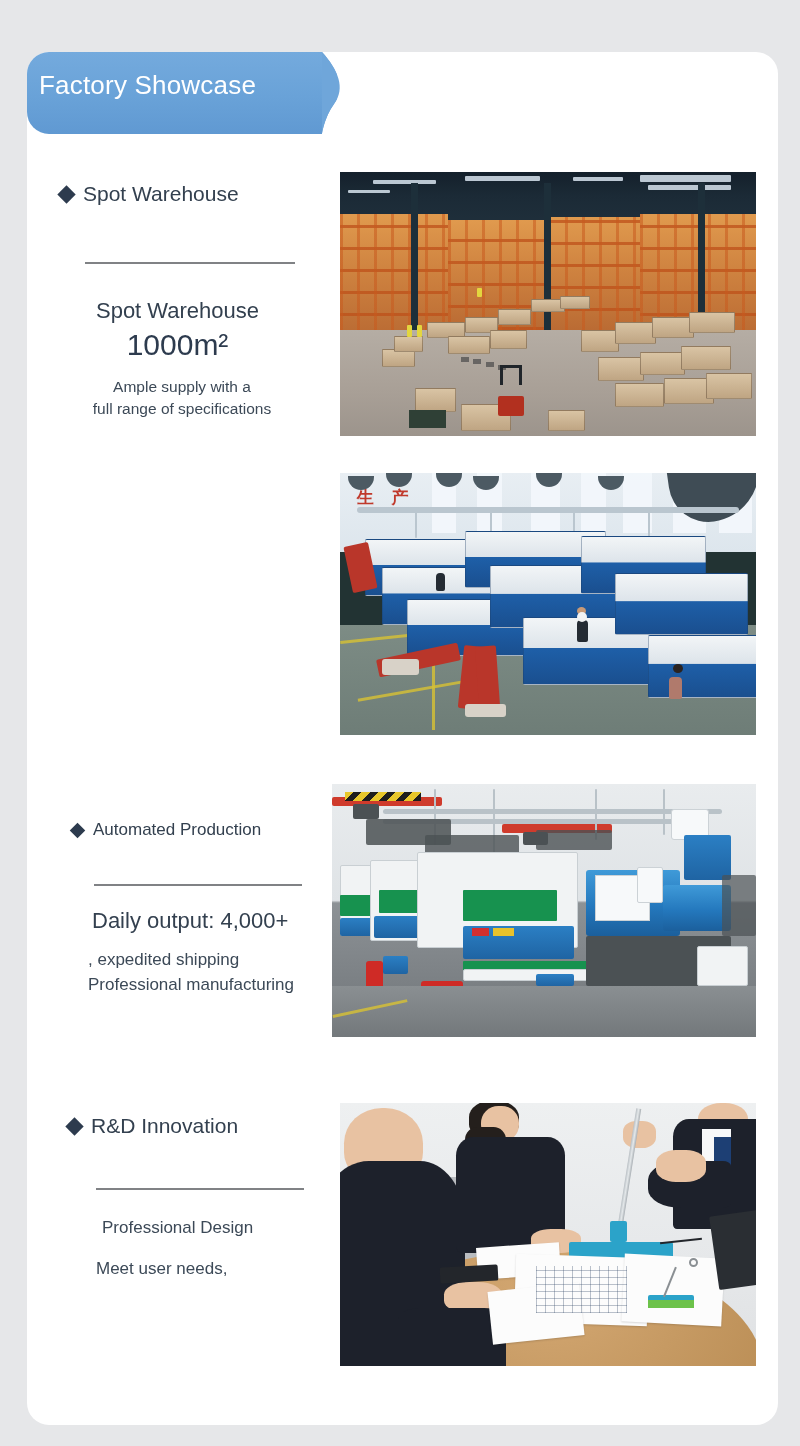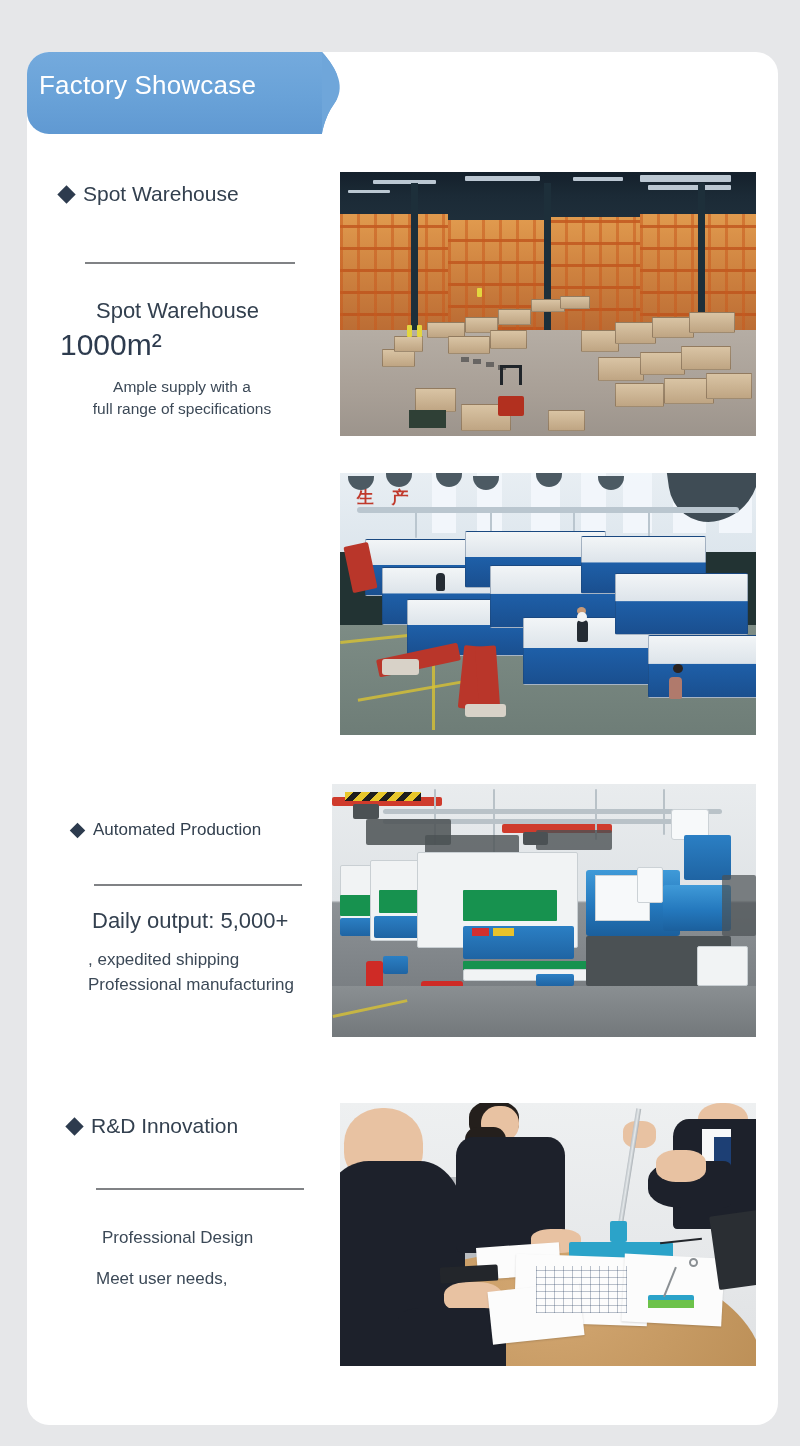--- a/index.html
+++ b/index.html
@@ -155,21 +155,21 @@
     </svg>
   </div>
 
   <div class="section" style="left:60px; top:182px; width:260px;">
     <div class="row-head">
       <span class="diamond"></span>
       <span class="head-text">Spot Warehouse</span>
     </div>
     <div class="divider" style="margin-left:25px; margin-top:56px; width:210px;"></div>
     <div class="big-line" style="margin-top:34px; text-align:center; width:235px;">Spot Warehouse</div>
-    <div class="huge-line" style="margin-top:4px; text-align:left; width:235px;">1000m²</div>
+    <div class="huge-line" style="margin-top:4px; text-align:center; width:235px;">1000m²</div>
     <div class="desc mid" style="margin-top:14px; text-align:center; width:244px;">
       <div>Ample supply with a</div>
       <div>full range of specifications</div>
     </div>
   </div>
 
   <div class="photo" style="left:340px; top:172px; width:416px; height:264px;">
     <div class="scene">
       <div class="wh-roof"></div>
       <div class="wh-skylight" style="left:8%;  top:3%;  width:15%; height:4px;"></div>
@@ -290,21 +290,21 @@
       <div class="ws-person" style="left:57%; top:53%; width:10px; height:10px; background:#f1f2f3; border-radius:50%;"></div>
     </div>
   </div>
 
   <div class="section" style="left:72px; top:820px; width:268px;">
     <div class="row-head">
       <span class="diamond" style="width:11px;height:11px;"></span>
       <span class="head-text small">Automated Production</span>
     </div>
     <div class="divider" style="margin-left:22px; margin-top:44px; width:208px;"></div>
-    <div class="big-line" style="margin-top:22px; margin-left:20px;">Daily output: 5,000+</div>
+    <div class="big-line" style="margin-top:22px; margin-left:20px;">Daily output: 4,000+</div>
     <div class="desc lg" style="margin-top:14px; margin-left:16px; width:250px;">
       <div>, expedited shipping</div>
       <div>Professional manufacturing</div>
     </div>
   </div>
 
   <div class="photo" style="left:332px; top:784px; width:424px; height:253px;">
     <div class="scene">
       <div class="au-wall"></div>
 
@@ -361,21 +361,21 @@
       <div class="ws-yellow" style="left:0; top:88%; width:18%; height:3px; transform:rotate(-12deg);"></div>
     </div>
   </div>
 
   <div class="section" style="left:68px; top:1114px; width:270px;">
     <div class="row-head">
       <span class="diamond"></span>
       <span class="head-text">R&amp;D Innovation</span>
     </div>
     <div class="divider" style="margin-left:28px; margin-top:50px; width:208px;"></div>
-    <div class="desc lg" style="margin-top:36px; margin-left:34px;">Professional Design</div>
+    <div class="desc lg" style="margin-top:26px; margin-left:34px;">Professional Design</div>
     <div class="desc lg" style="margin-top:16px; margin-left:28px; width:230px;">
       <div>Meet user needs,</div>
     </div>
   </div>
 
   <div class="photo" style="left:340px; top:1103px; width:416px; height:263px;">
     <div class="scene">
       <div class="mt-wall"></div>
       <div class="mt-chair" style="left:24%; top:28%; width:12%; height:32%;"></div>
       <div class="mt-table"></div>

